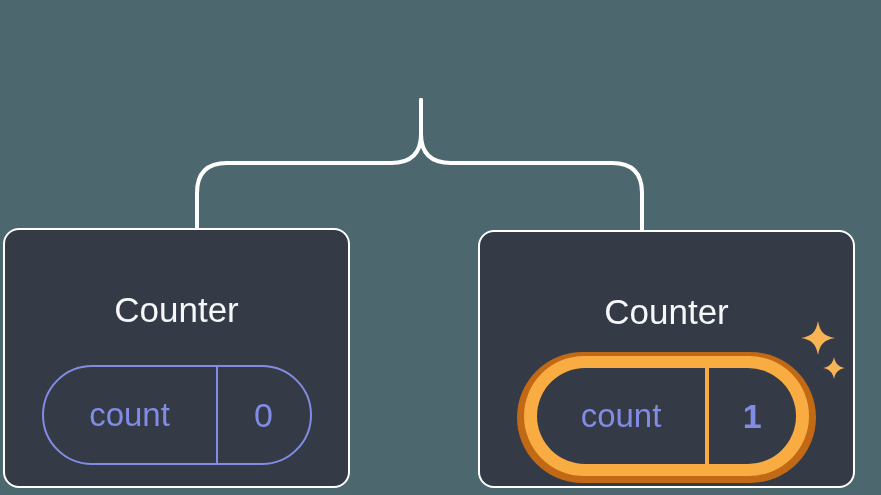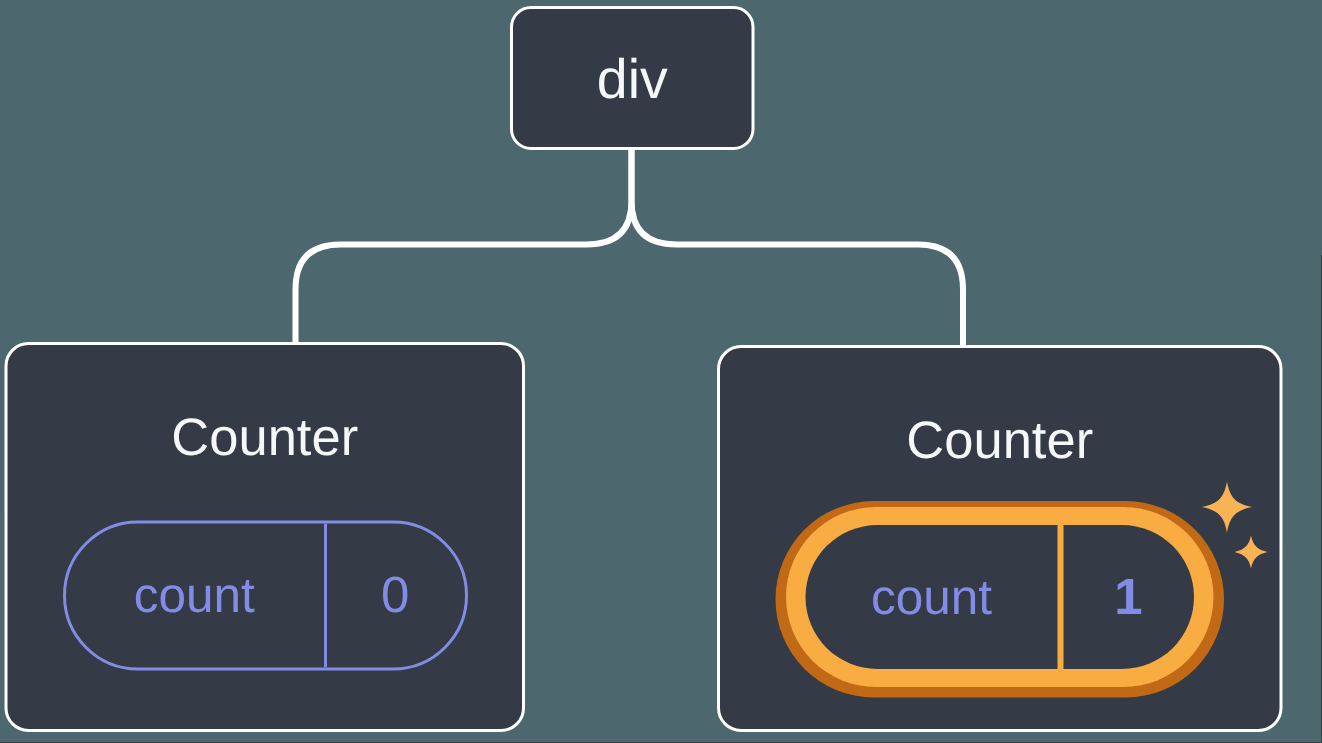--- a/index.html
+++ b/index.html
@@ -20,21 +20,21 @@
     border-radius:14px;box-sizing:border-box;
     display:flex;align-items:center;justify-content:center;
     color:var(--title-text,#F6F7F9);font-size:37px;line-height:1;
   }
 
   .card{
     position:absolute;
     background:var(--node-fill,#343A46);
     border:2.5px solid var(--node-border,#FFFFFF);
     border-radius:16px;box-sizing:border-box;
-    padding-top:40px;
+    padding-top:58px;
   }
   .card.left{left:3px;top:228px;width:347px;height:260px;}
   .card.right{left:478px;top:230px;width:377px;height:258px;}
   .card-title{
     text-align:center;color:var(--title-text,#F6F7F9);
     font-size:35px;font-weight:500;line-height:44px;
   }
 
   .pill{
     margin:33px auto 0;
@@ -83,23 +83,20 @@
 </head>
 <body>
 
 <div class="stage">
 
   <svg class="connector" viewBox="0 0 881 495">
     <path d="M421 100 V134 Q421 163 391 163 H227 Q197 163 197 193 V228"></path>
     <path d="M421 100 V134 Q421 163 451 163 H612 Q642 163 642 193 V230"></path>
   </svg>
 
-  <div class="node-root">
-    <span>div</span>
-  </div>
 
   <div class="card left">
     <div class="card-title">Counter</div>
     <div class="pill">
       <div class="seg key">count</div>
       <div class="divider"></div>
       <div class="seg val">0</div>
     </div>
   </div>
 

